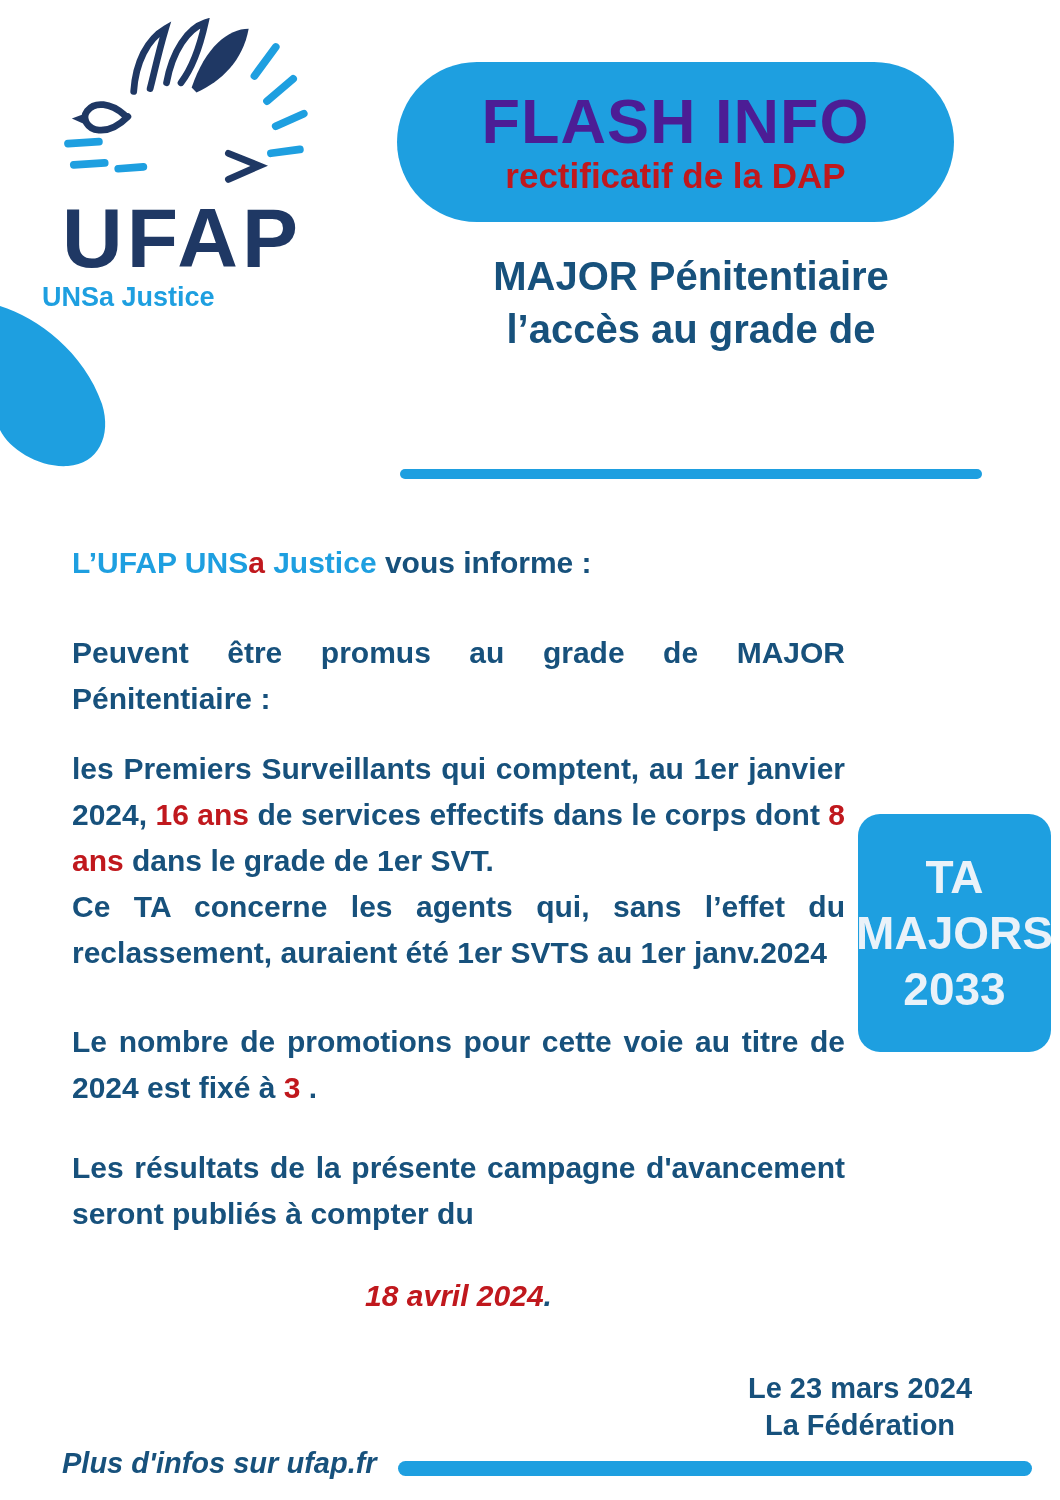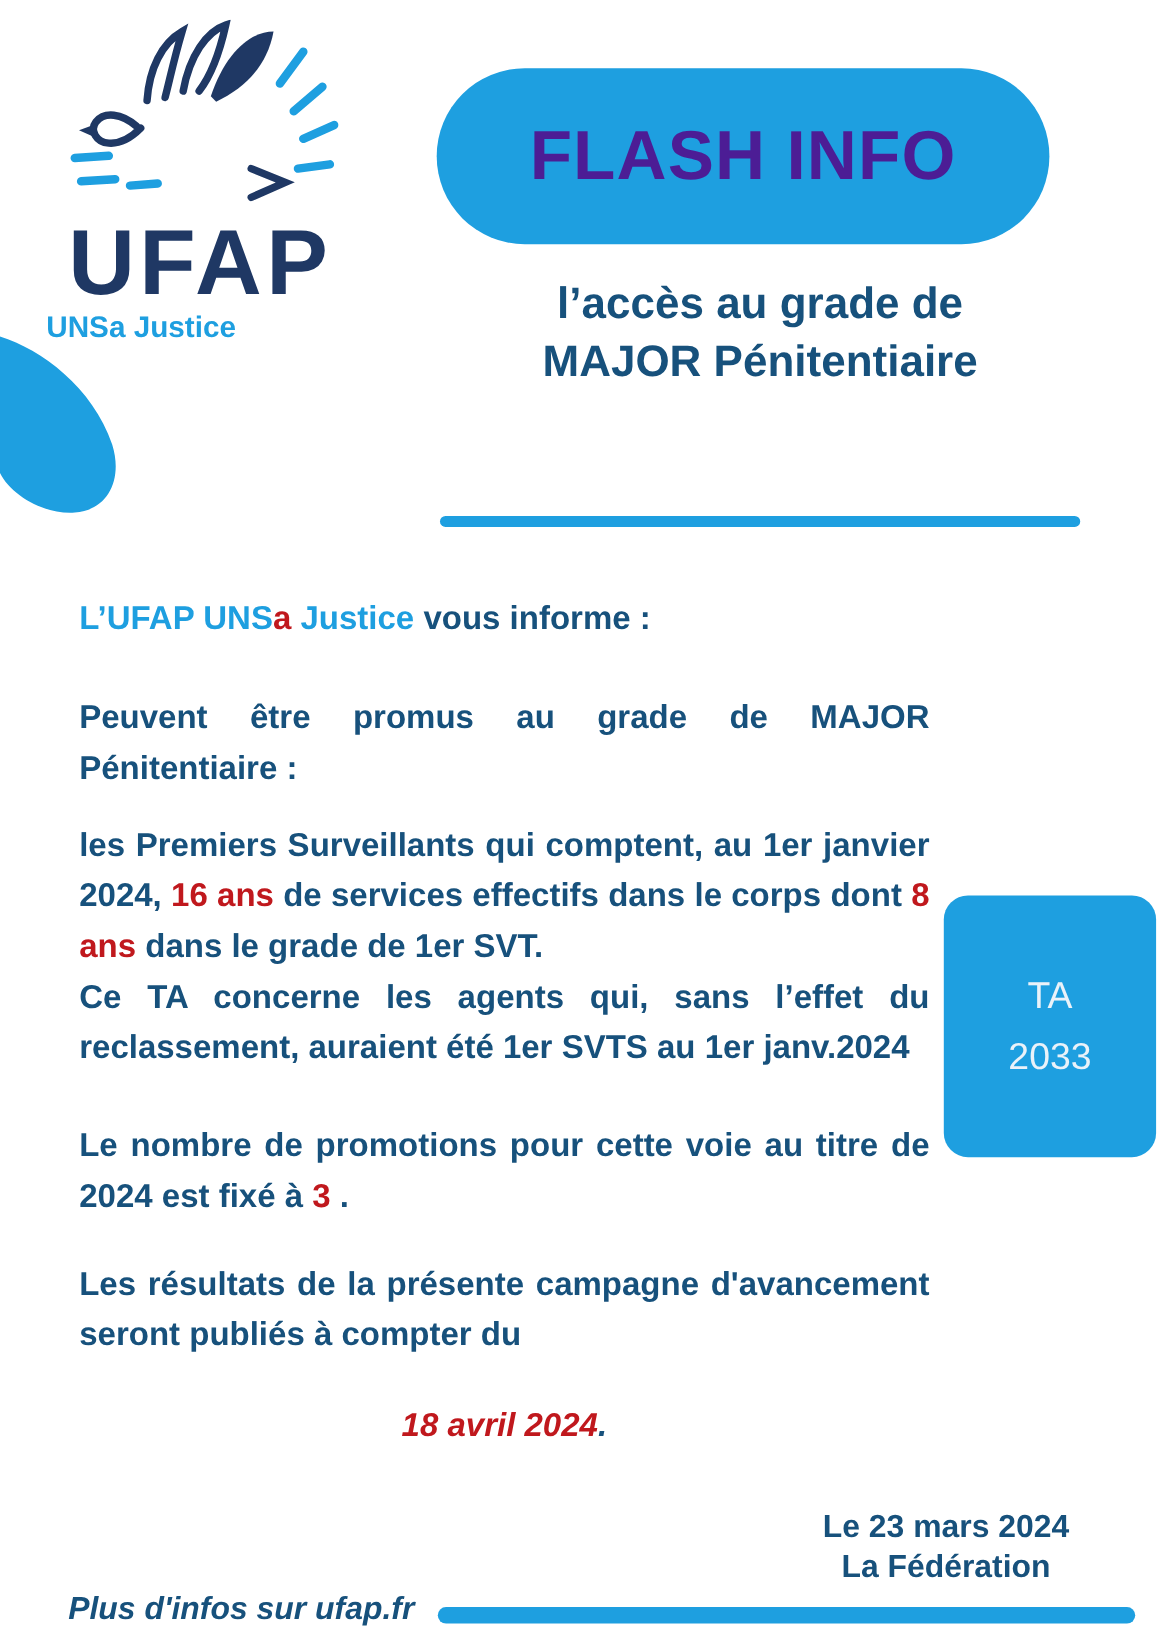--- a/index.html
+++ b/index.html
@@ -71,21 +71,21 @@
   .seg-red{color:var(--red);}
   .seg-blue{color:var(--accent);}
   .seg-navy{color:var(--navy);}
   
   .side-box{
     position:absolute;left:858px;top:814px;width:193px;height:238px;
     background:var(--accent);border-radius:22px;
     display:flex;flex-direction:column;align-items:center;justify-content:center;
   }
   .side-box div{
-    color:var(--box-text);font-size:34px;font-weight:400;line-height:56px;text-align:right;
+    color:var(--box-text);font-size:46px;font-weight:700;line-height:56px;text-align:right;
   }
   
   .footer-right{
     position:absolute;left:700px;top:1370px;width:320px;
     text-align:center;font-size:29px;font-weight:700;line-height:37px;color:var(--navy);
   }
   .footer-info{
     position:absolute;left:62px;top:1447px;
     font-size:29px;font-weight:700;font-style:italic;color:var(--navy);
   }
@@ -124,40 +124,42 @@
     <div class="wordmark">UFAP</div>
     <div class="logo-sub">UNSa Justice</div>
   </div>
 
   <svg class="blob" width="116" height="182" viewBox="0 0 116 182">
     <path d="M0,6 C38,18 84,52 102,104 C112,136 98,164 68,166 C40,168 10,150 0,130 Z" style="fill:var(--accent)"></path>
   </svg>
 
   <div class="pill">
     <div class="pill-title">FLASH INFO</div>
+    <div class="pill-sub">rectificatif de la DAP</div>
   </div>
 
   <div class="heading">
+    <div>MAJOR Pénitentiaire</div>
     <div>l’accès au grade de</div>
-    <div>MAJOR Pénitentiaire</div>
   </div>
   <div class="title-rule"></div>
 
   <div class="body-col">
     <p class="p-intro"><span class="seg-blue">L’UFAP UNS</span><span class="seg-red">a</span><span class="seg-blue"> Justice</span><span class="seg-navy"> vous informe :</span></p>
     <p class="p-promus">Peuvent être promus au grade de MAJOR Pénitentiaire :</p>
     <p class="p-surv"><span class="seg-navy">les Premiers Surveillants qui comptent, au 1er janvier 2024, </span><span class="seg-red">16 ans</span><span class="seg-navy"> de services effectifs dans le corps dont </span><span class="seg-red"> 8 ans</span><span class="seg-navy"> dans le grade de 1er SVT.</span></p>
     <p class="p-underline">Ce TA concerne les agents qui, sans l’effet du reclassement, auraient été 1er SVTS au 1er janv.2024</p>
     <p class="p-nombre"><span class="seg-navy">Le nombre de promotions pour cette voie au titre de 2024 est fixé à </span><span class="seg-red">3</span><span class="seg-navy"> .</span></p>
     <p class="p-resultats">Les résultats de la présente campagne d'avancement seront publiés à compter du</p>
     <p class="p-date"><span class="seg-red">18 avril 2024</span><span class="seg-navy">.</span></p>
   </div>
 
   <div class="side-box">
     <div>TA</div>
+    <div>MAJORS</div>
     <div>2033</div>
   </div>
 
   <div class="footer-right">
     <div>Le 23 mars 2024</div>
     <div>La Fédération</div>
   </div>
   <div class="footer-info">Plus d'infos sur ufap.fr</div>
   <div class="footer-bar"></div>
 

